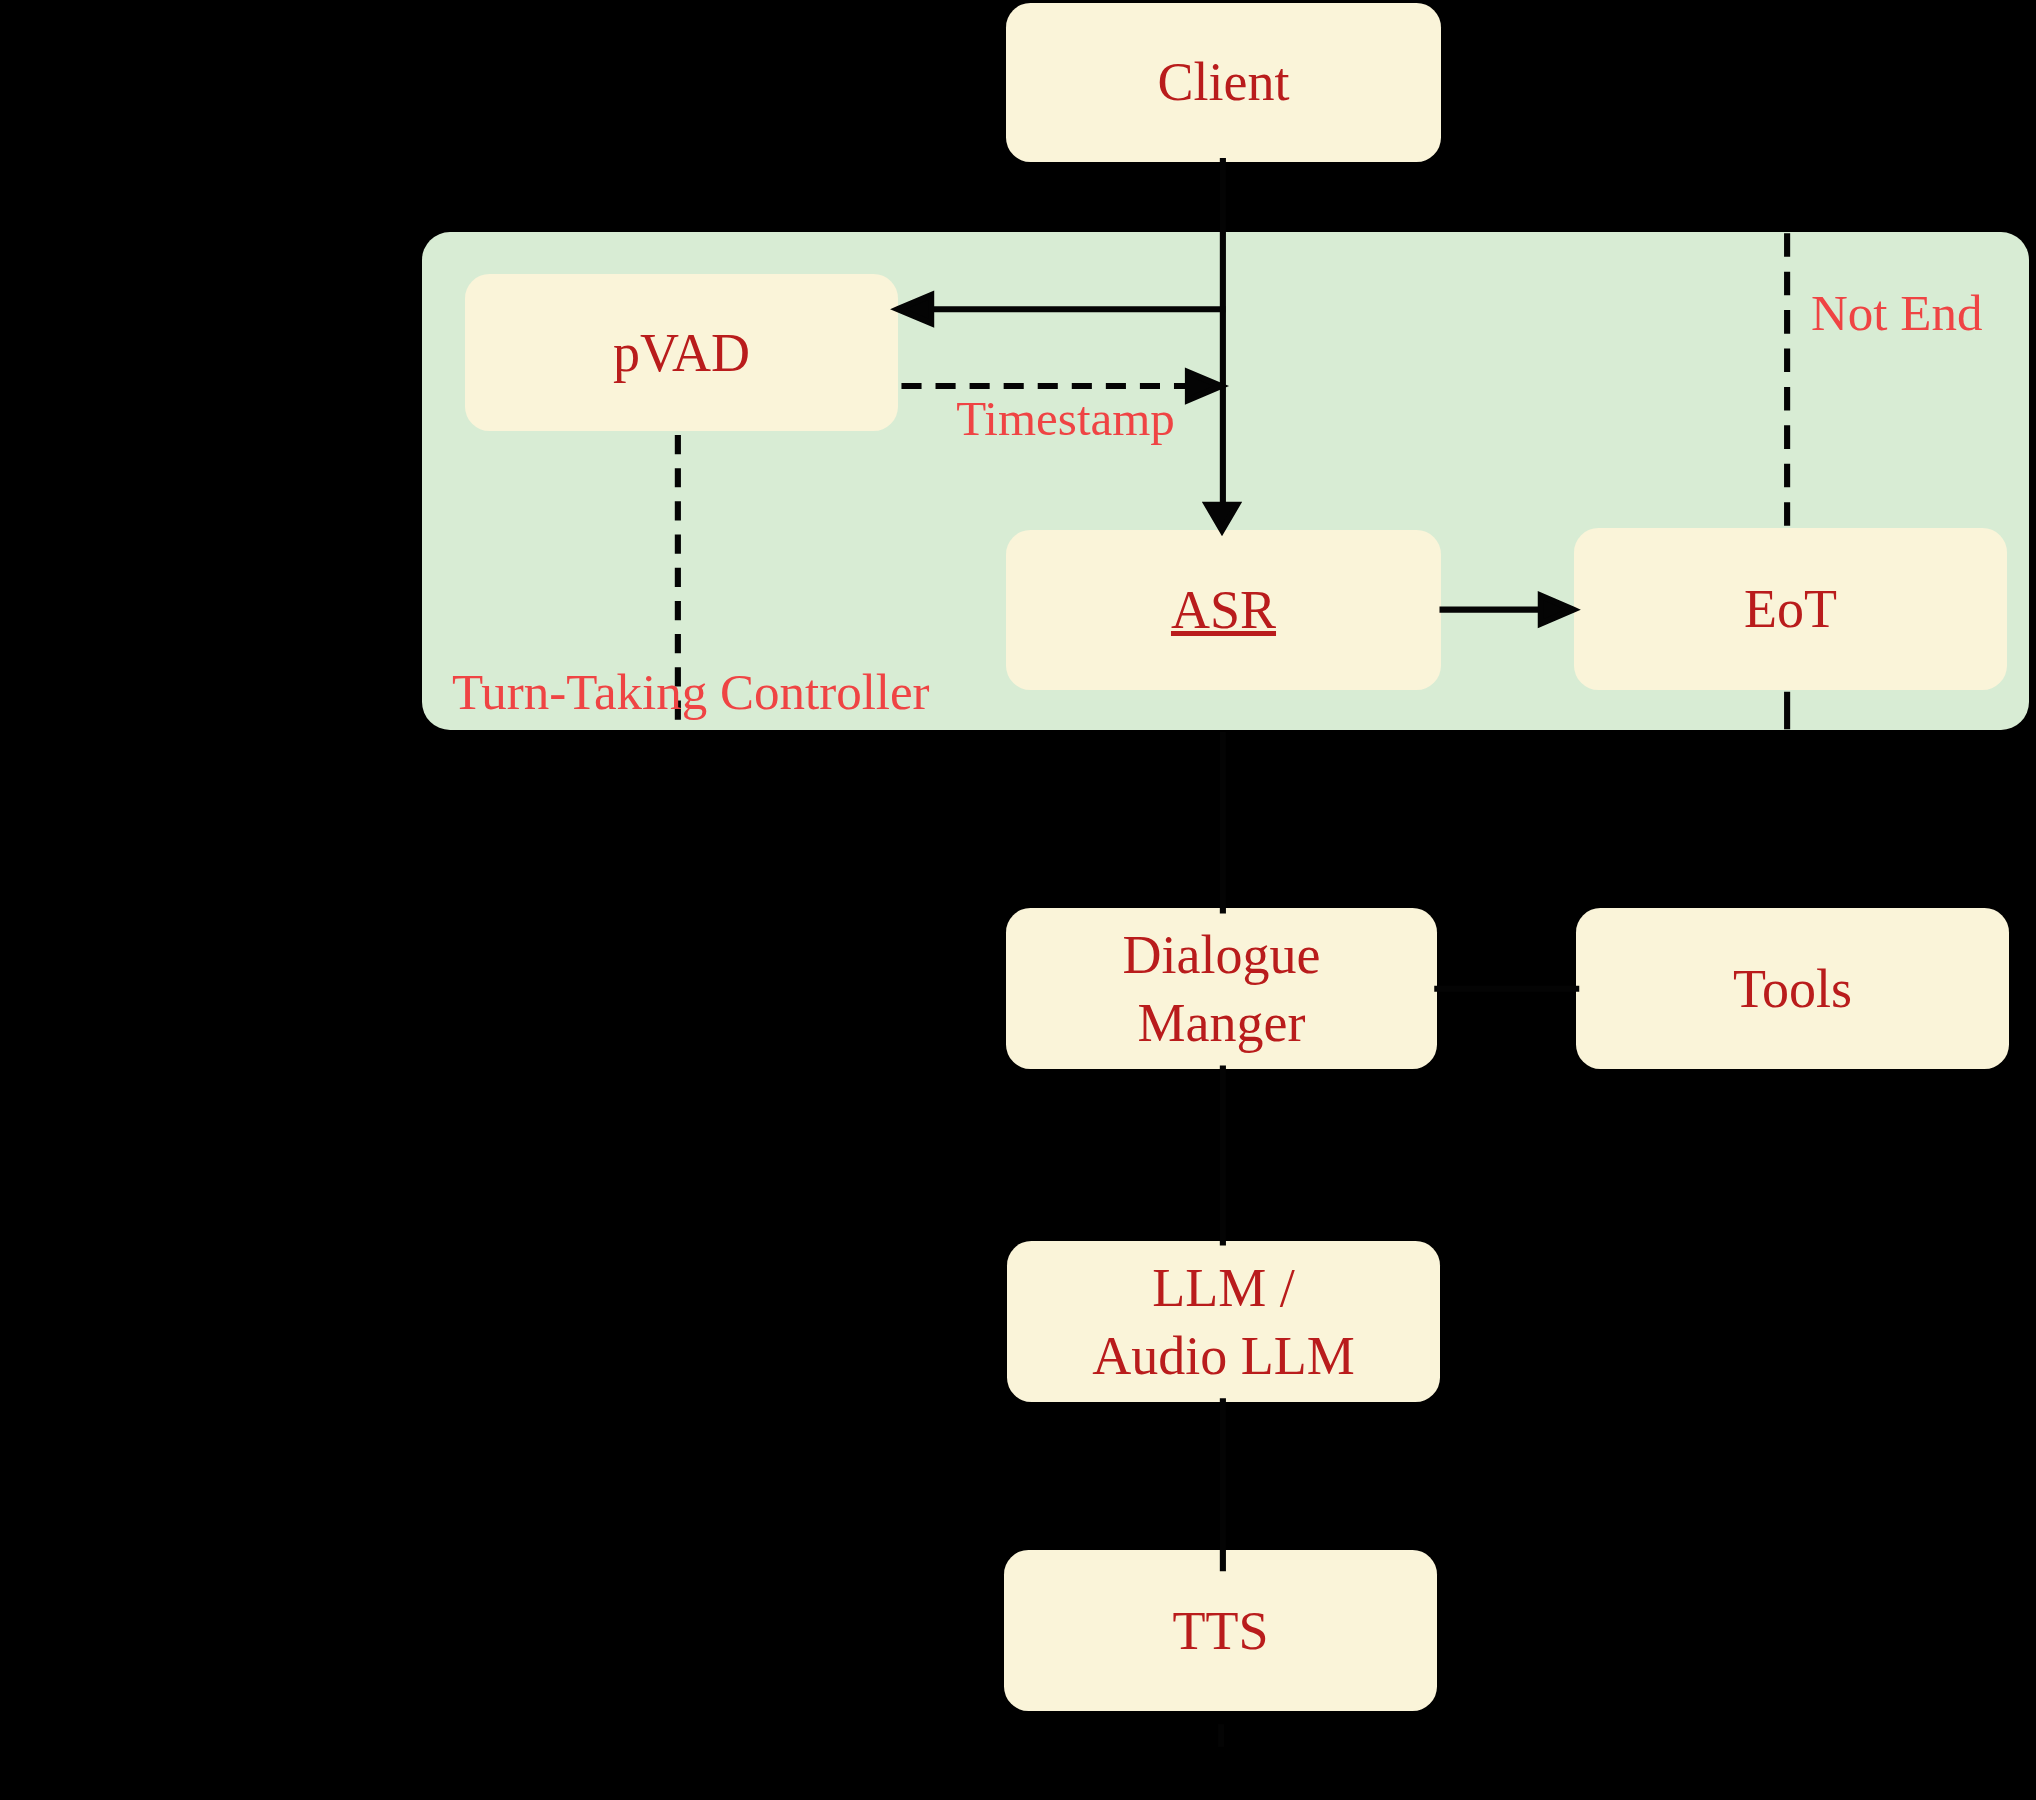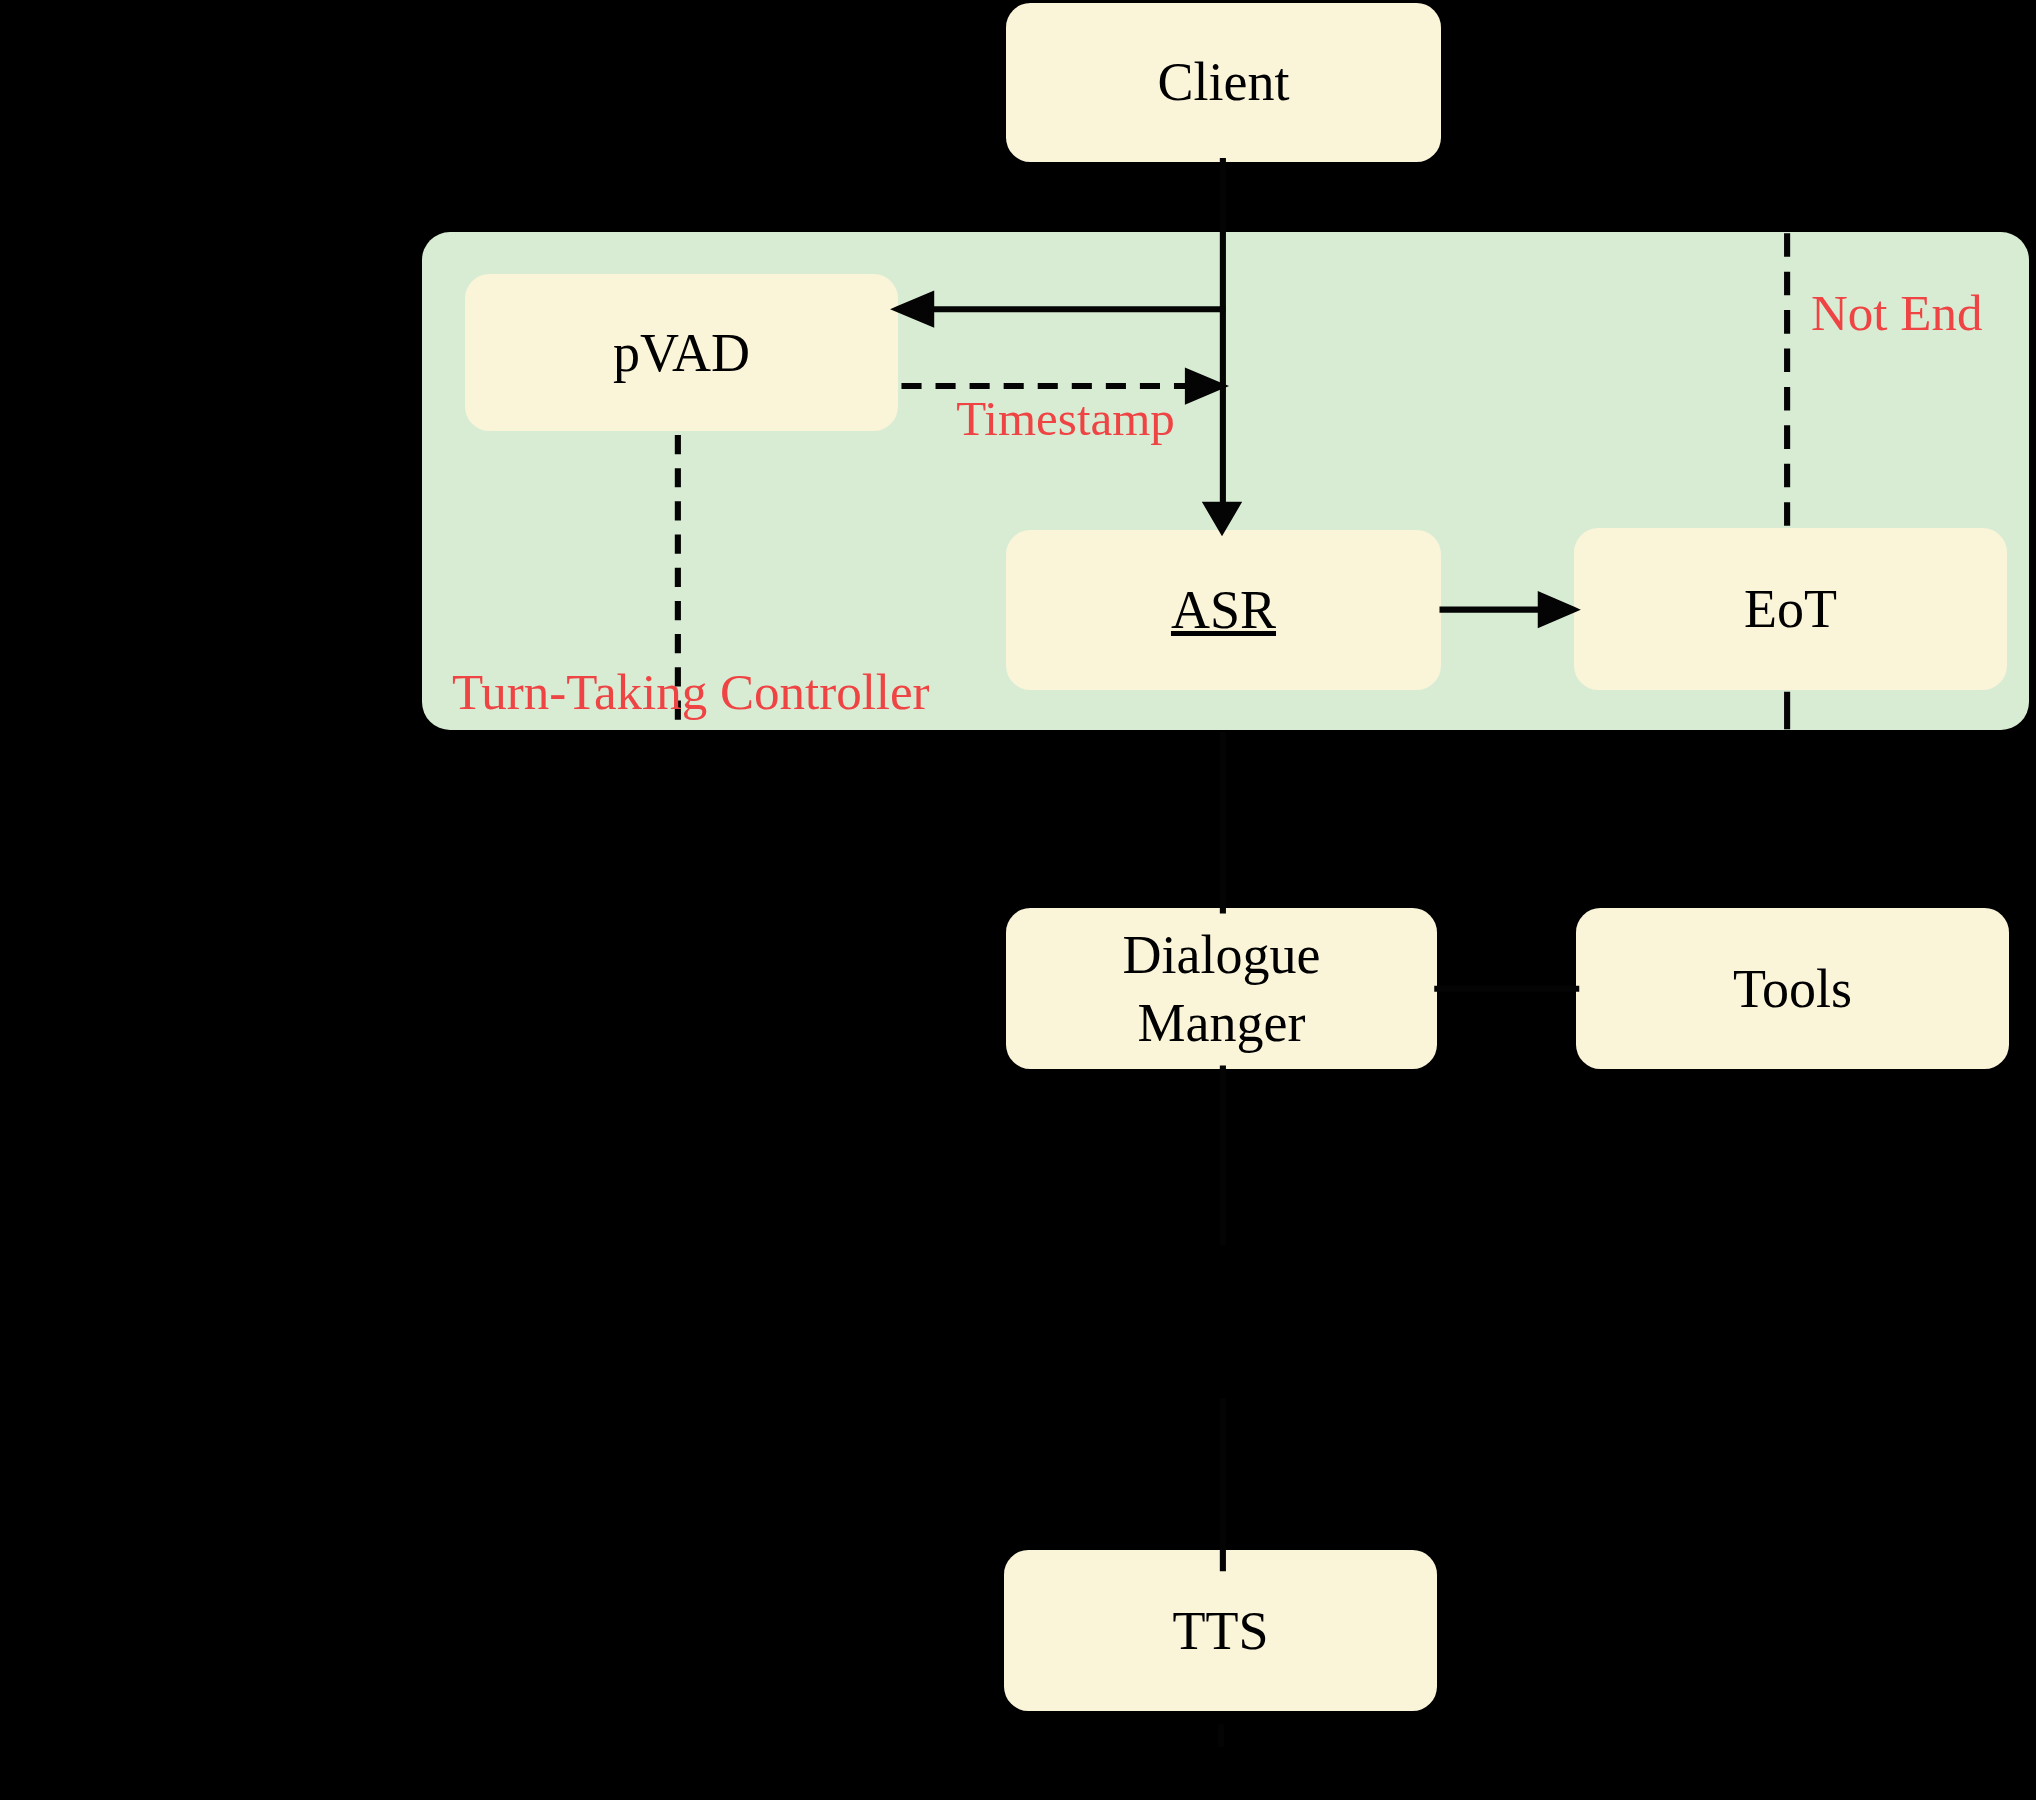--- a/index.html
+++ b/index.html
@@ -18,21 +18,21 @@
     border-radius:28px;
   }
   .node{
     position:absolute;
     background:#faf4d9;
     border-radius:24.5px;
     display:flex;flex-direction:column;
     align-items:center;justify-content:center;
     font-size:54px;line-height:68px;
     text-align:center;
-    color:#000000;
+    color:#b91c1c;
   }
   .node-client {left:1006px;top:2.6px;   width:435px;height:159px;}
   .node-pvad   {left:465px; top:274px; width:433px;height:157px;}
   .node-asr    {left:1006px;top:530px; width:435px;height:160px;text-decoration:underline;}
   .node-eot    {left:1574px;top:528px; width:433px;height:162px;}
   .node-dm     {left:1006px;top:908px;width:431px;height:161px;}
   .node-tools  {left:1576px;top:908px;width:433px;height:161px;}
   .node-llm    {left:1007px;top:1241px;width:433px;height:161px;}
   .node-tts    {left:1004px;top:1550px;width:433px;height:161px;}
   .svg-layer{position:absolute;left:0;top:0;width:2037px;height:1801px;}
@@ -71,20 +71,24 @@
 
   <div class="node node-dm">
     <span>Dialogue</span>
     <span>Manger</span>
   </div>
 
   <div class="node node-tools">
     <span>Tools</span>
   </div>
 
+  <div class="node node-llm">
+    <span>LLM /</span>
+    <span>Audio LLM</span>
+  </div>
 
   <div class="node node-tts">
     <span>TTS</span>
   </div>
 
   <svg class="svg-layer" width="2037" height="1801" viewBox="0 0 2332 2062">
     <g stroke="#040404" stroke-width="7" fill="#040404">
 
       <line x1="1400" y1="181" x2="1400" y2="578" fill="none"></line>
       <polygon points="1399,607 1382,578 1416,578"></polygon>

